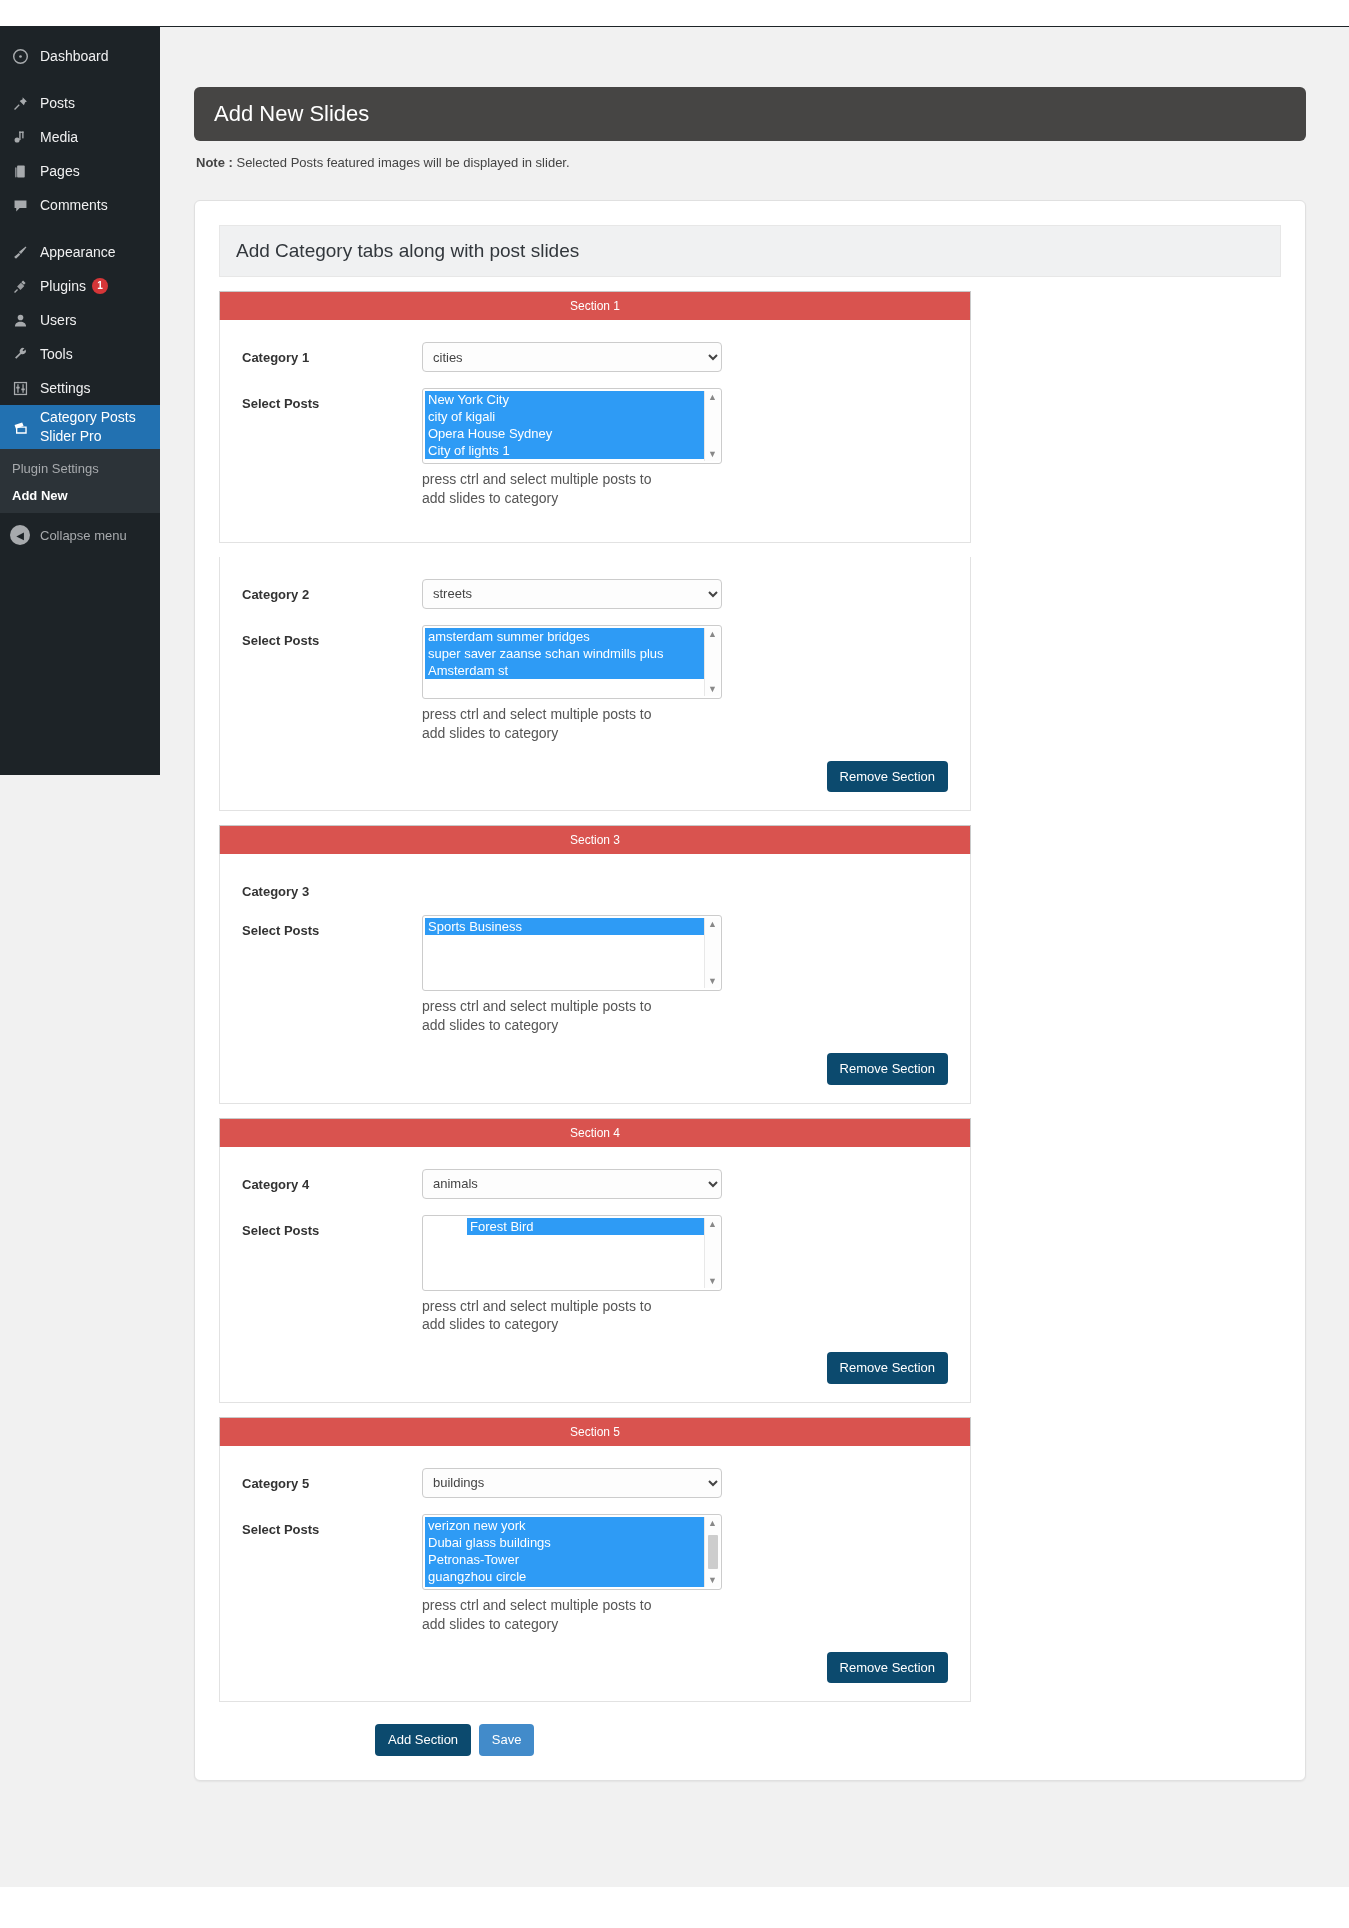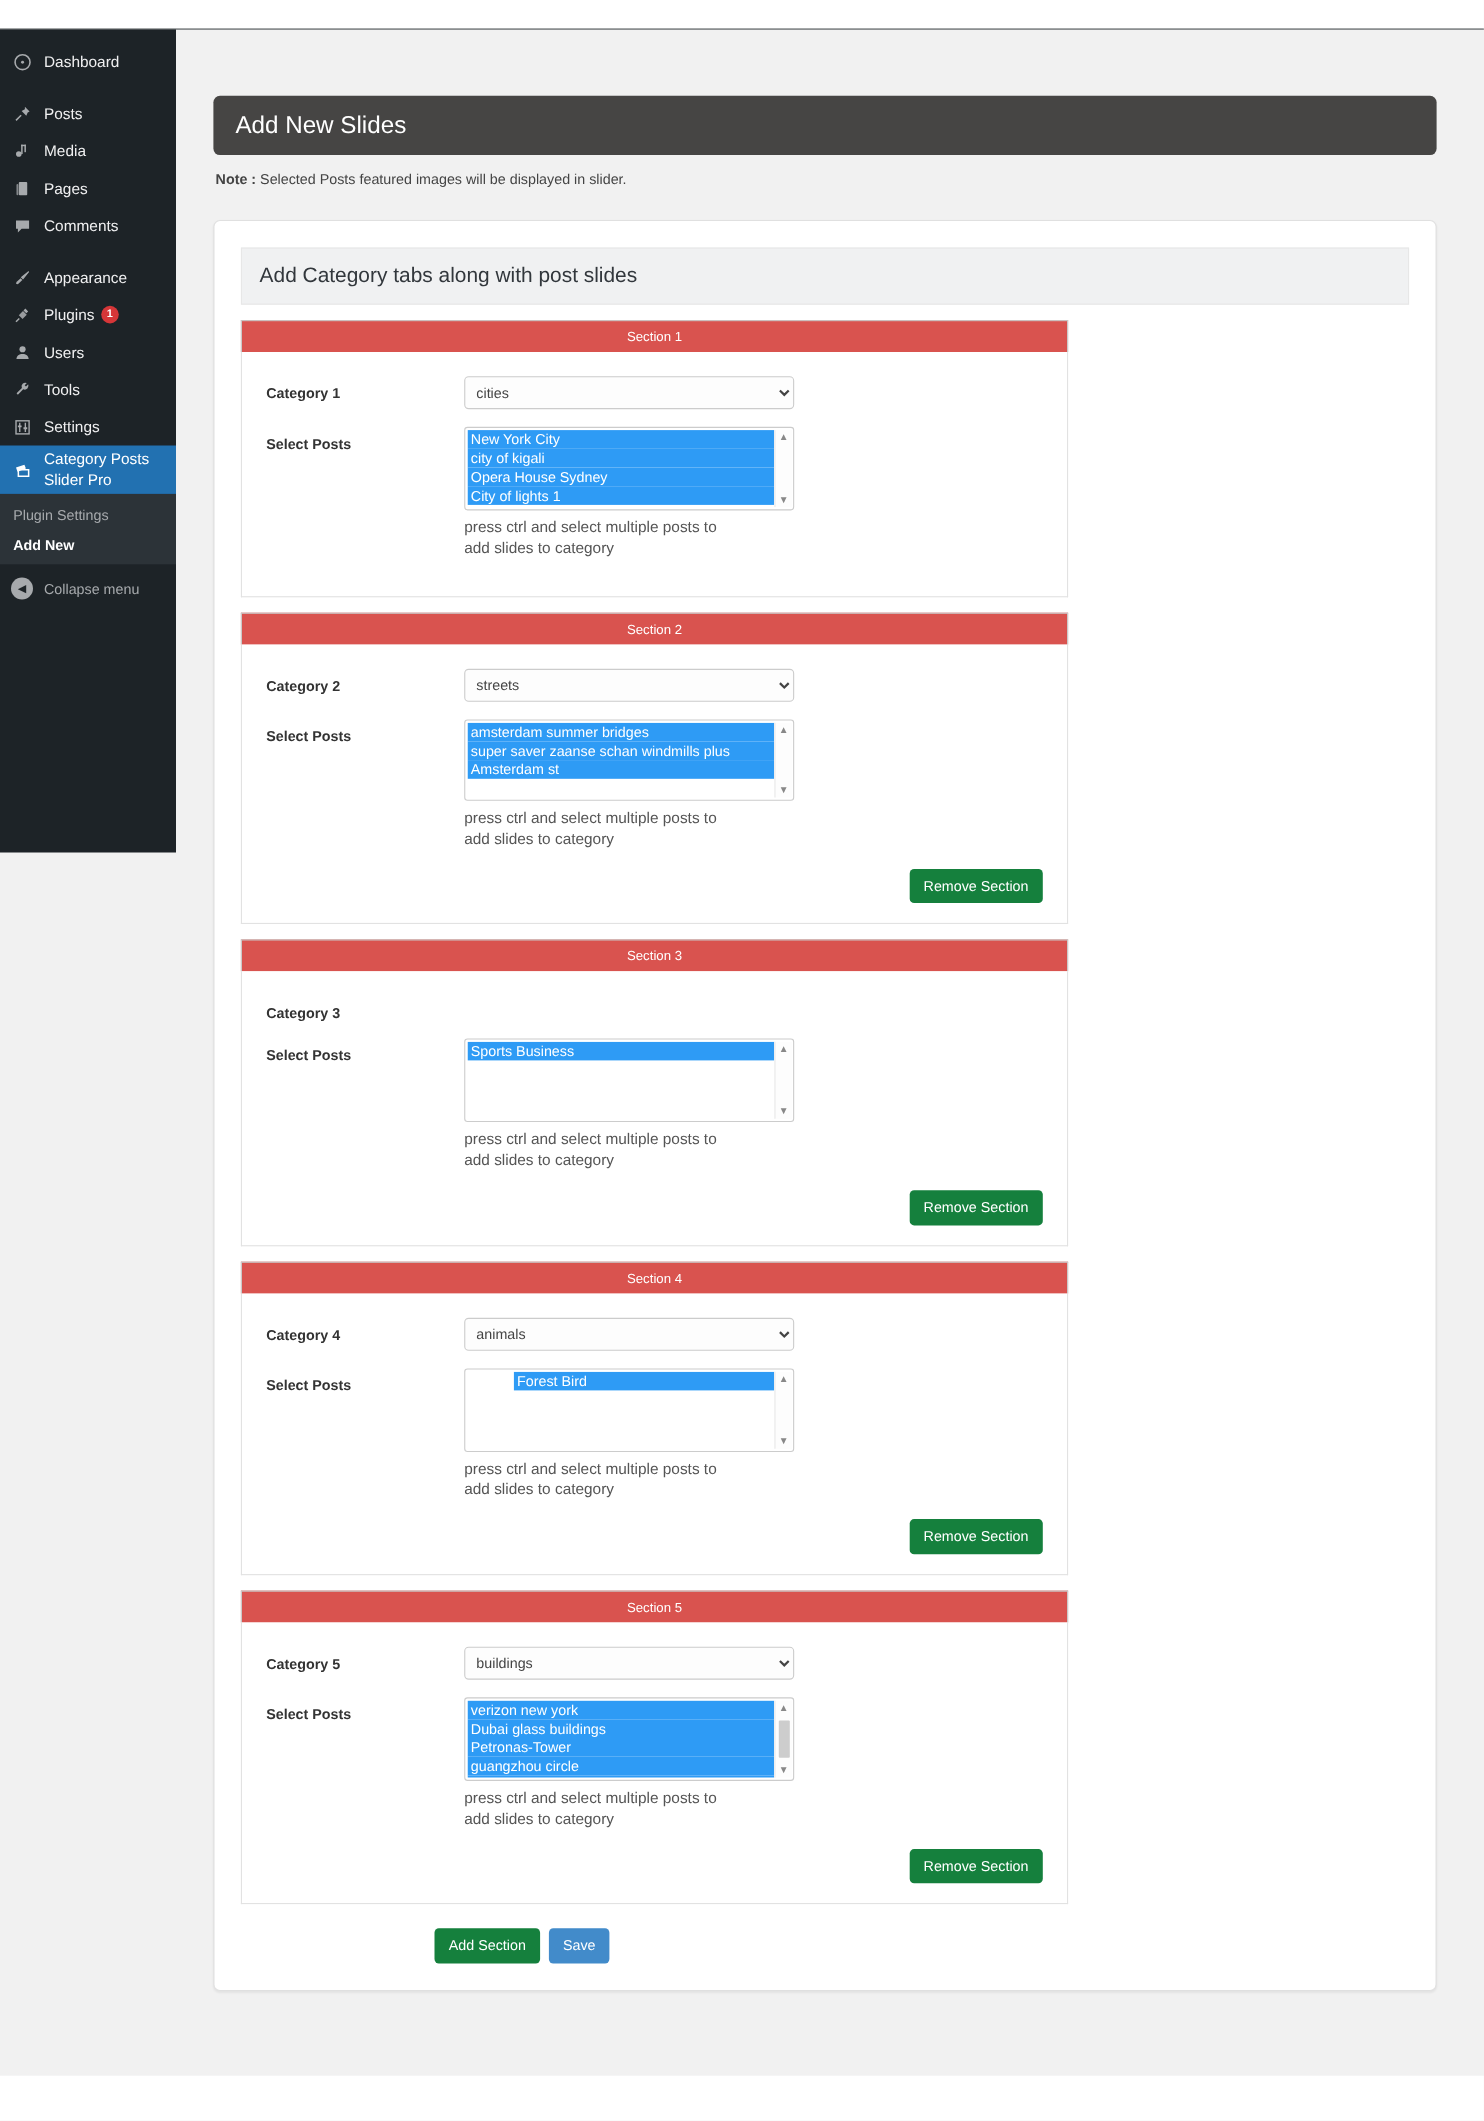--- a/index.html
+++ b/index.html
@@ -245,21 +245,21 @@
     display: inline-block;
     border: none;
     border-radius: 4px;
     color: #fff;
     font-size: 13px;
     font-family: "Liberation Sans", sans-serif;
     padding: 8px 13px;
     cursor: pointer;
     line-height: 1.2;
   }
-  .btn-red { background: #15803d; margin-left: 20px; }
+  .btn-red { background: #0c4a6e; }
   .btn-blue { background: #428bca; }
   .remove-row { text-align: right; margin-top: 18px; }
 
   .panel-actions { margin-top: 22px; padding-left: 156px; }
   .panel-actions .btn + .btn { margin-left: 4px; }
 
   #footer-white {
     position: absolute;
     left: 0; top: 1887px;
     width: 1349px; height: 41px;
@@ -424,21 +424,20 @@
                       <span style="flex:1"></span>
                       <span class="lb-arrow">▼</span>
                     </div>
                   </div>
                   <div class="hint">press ctrl and select multiple posts to add slides to category</div>
                 </div>
               </div>
             </div>
           </div>
           <div class="section-block">
-            <div class="section-head">Section 2</div>
             <div class="section-body">
               <div class="field-row">
                 <div class="field-label">Category 2</div>
                 <div class="field-control"><select class="cat-select"><option>streets</option></select></div>
               </div>
               <div class="field-row">
                 <div class="field-label">Select Posts</div>
                 <div class="field-control">
                   <div class="listbox" style="height: 74px;">
                     <div class="opts">

